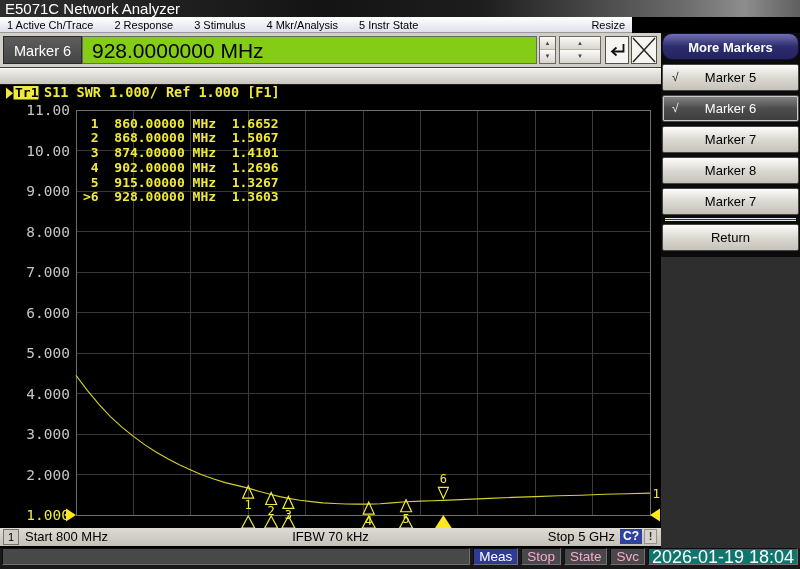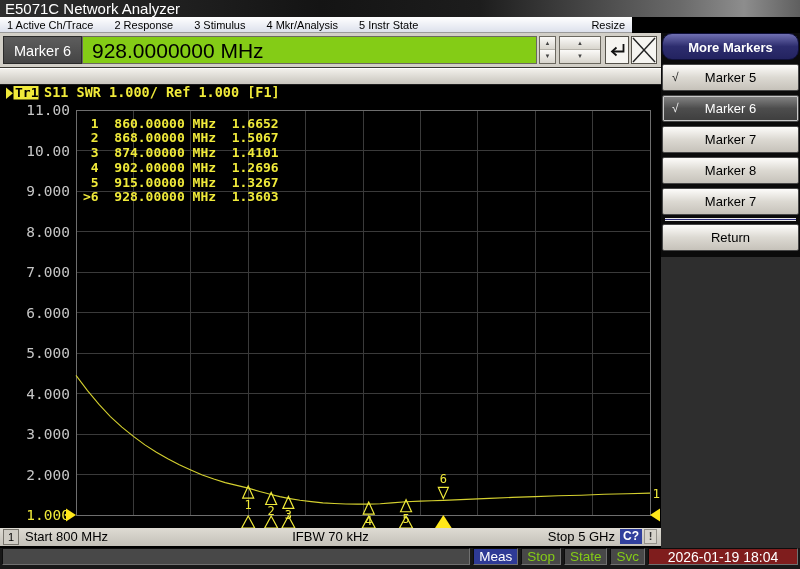--- a/index.html
+++ b/index.html
@@ -60,24 +60,24 @@
   .sk-btn.active{background:linear-gradient(#868686,#4d4d4d 50%,#3e3e3e);color:#fff;
     box-shadow:inset 0 0 0 1px #c9c9c9;}
   .sk-check{position:absolute;left:9px;top:0;font-size:12px;color:#222;}
   .sk-btn.active .sk-check{color:#f2f2f2;}
   .sk-sep{height:1px;background:#2b2b7a;margin:1px 3px 4px 3px;box-shadow:0 -1px 0 #e8e8e8,0 1px 0 #e8e8e8;}
   
   .statusbar{position:absolute;left:0;top:548px;width:800px;height:21px;box-sizing:border-box;
     background:#181818;display:flex;padding:0 2px;gap:3px;}
   .sb-field{flex:1;height:17px;background:#484848;box-sizing:border-box;
     border:1px solid;border-color:#0d0d0d #707070 #707070 #0d0d0d;}
-  .sb-item{height:17px;line-height:16px;padding:0 5px;font-size:13.5px;color:#84cc16;background:#484848;
+  .sb-item{height:17px;line-height:16px;padding:0 5px;font-size:13.5px;color:#f9a8d4;background:#484848;
     box-sizing:border-box;border:1px solid;border-color:#0d0d0d #707070 #707070 #0d0d0d;white-space:nowrap;}
   .sb-item.on{background:#2e3a96;color:#fff;}
-  .sb-date{width:150px;height:17px;line-height:16px;background:#7f1d1d;color:#fff;font-size:14px;
+  .sb-date{width:150px;height:17px;line-height:16px;background:#0f766e;color:#fff;font-size:18px;
     text-align:center;box-sizing:border-box;border:1px solid;border-color:#0d0d0d #707070 #707070 #0d0d0d;}
 </style>
 </head>
 <body>
 
 <div class="screen">
 
   <div class="titlebar">
     <span>E5071C Network Analyzer</span>
   </div>

